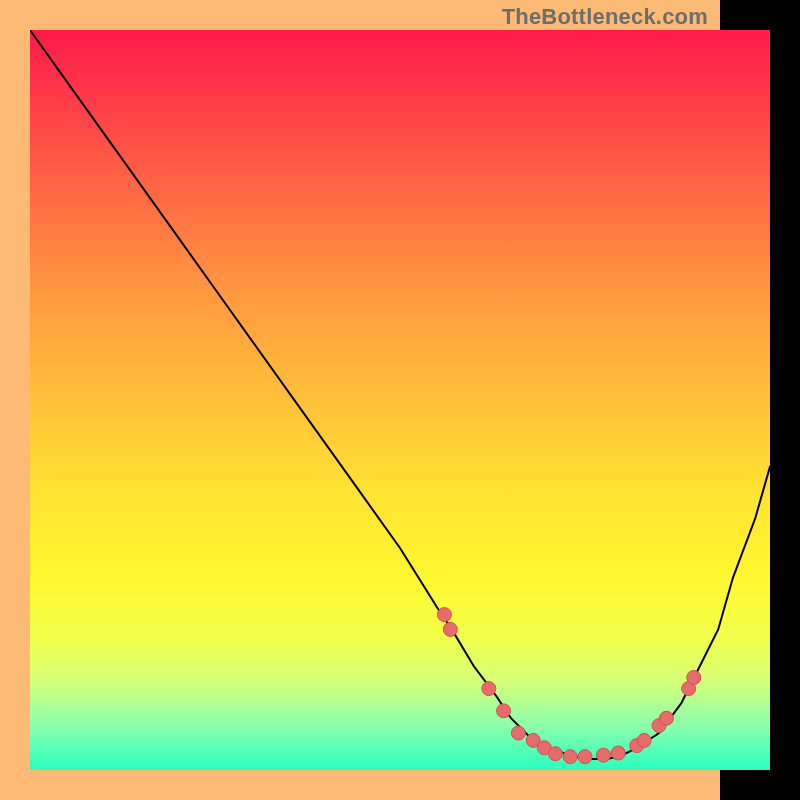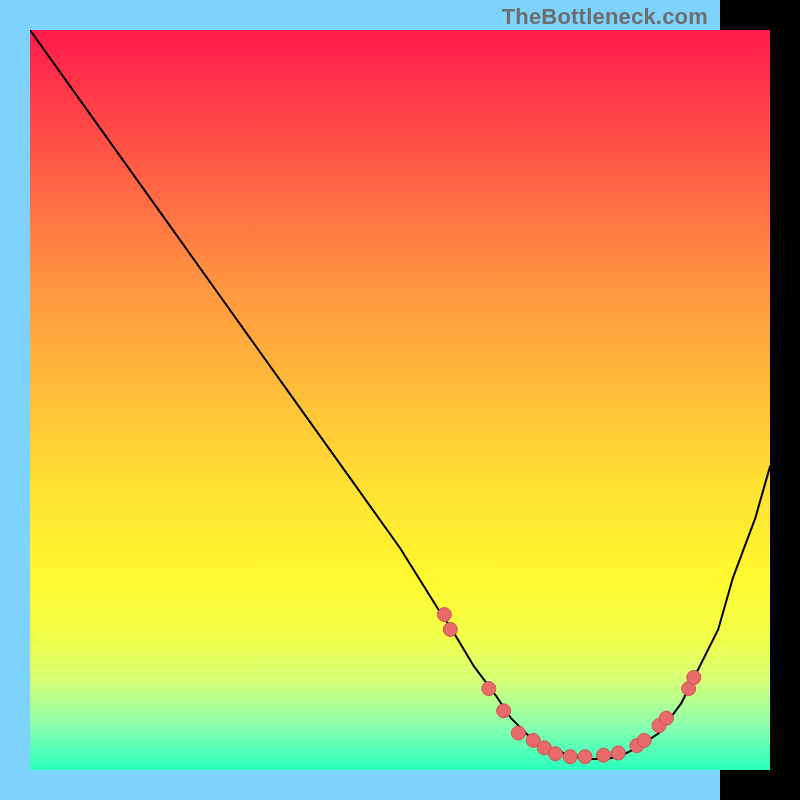--- a/index.html
+++ b/index.html
@@ -9,21 +9,21 @@
     height: 800px;
     background: #000;
     overflow: hidden;
   }
   .frame {
     position: absolute;
     left: 0;
     top: 0;
     width: 720px;
     height: 800px;
-    background: #7dd3fc;
+    background: #fdba74;
   }
   .plot {
     position: absolute;
     left: 30px;
     top: 30px;
     width: 740px;
     height: 740px;
     background: linear-gradient(to bottom,
       #ff1a4b 0%,
       #ff3e48 10%,

